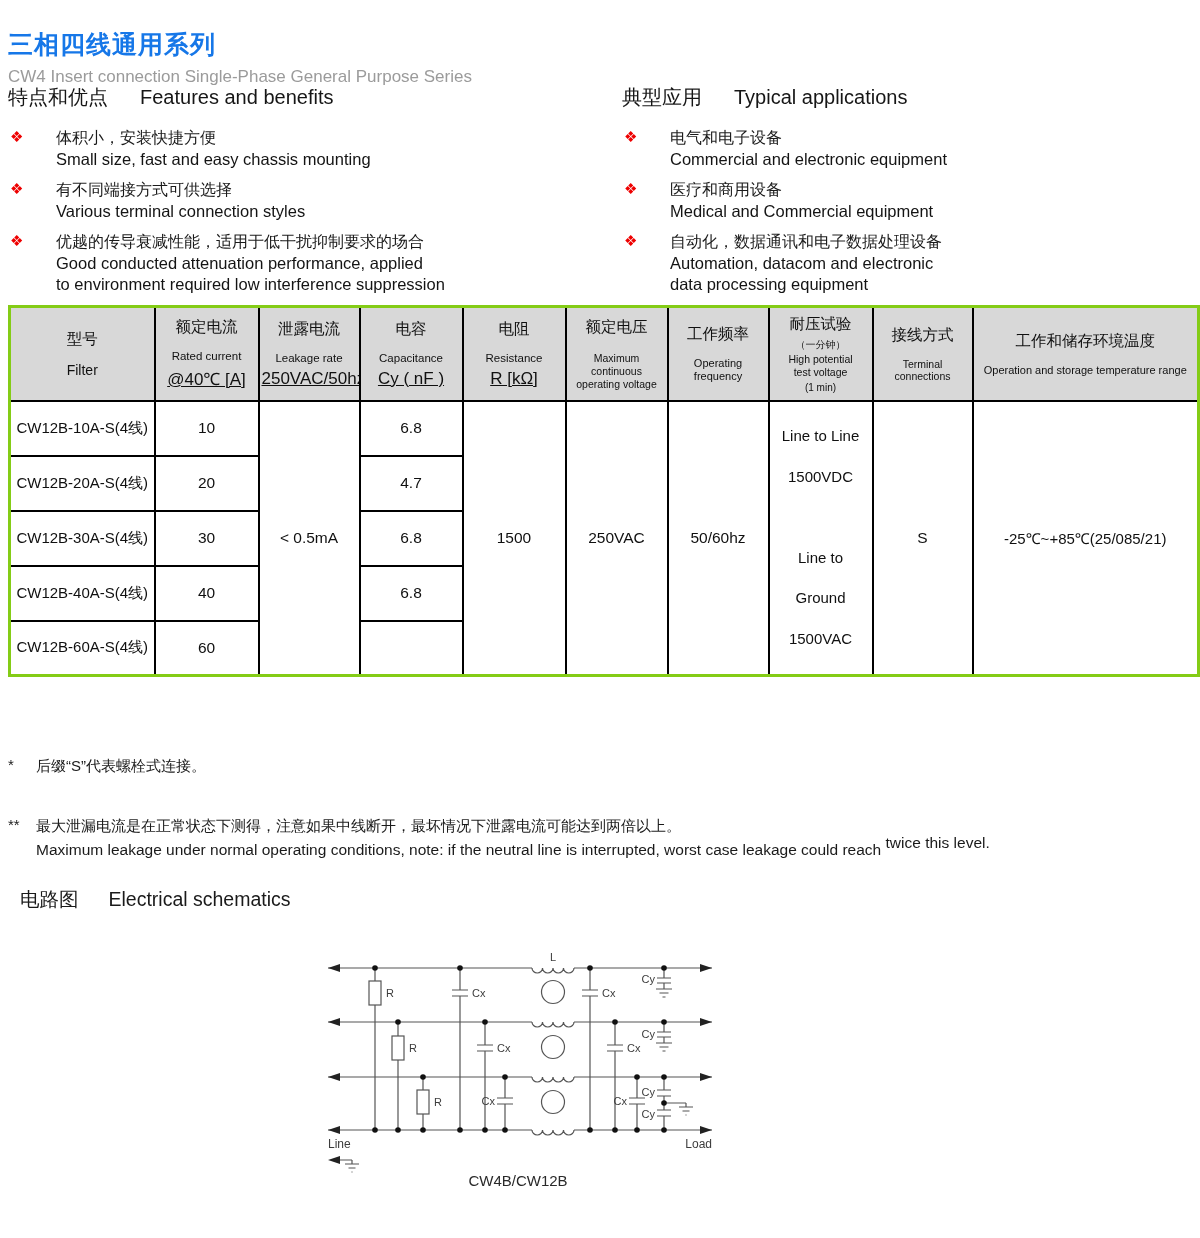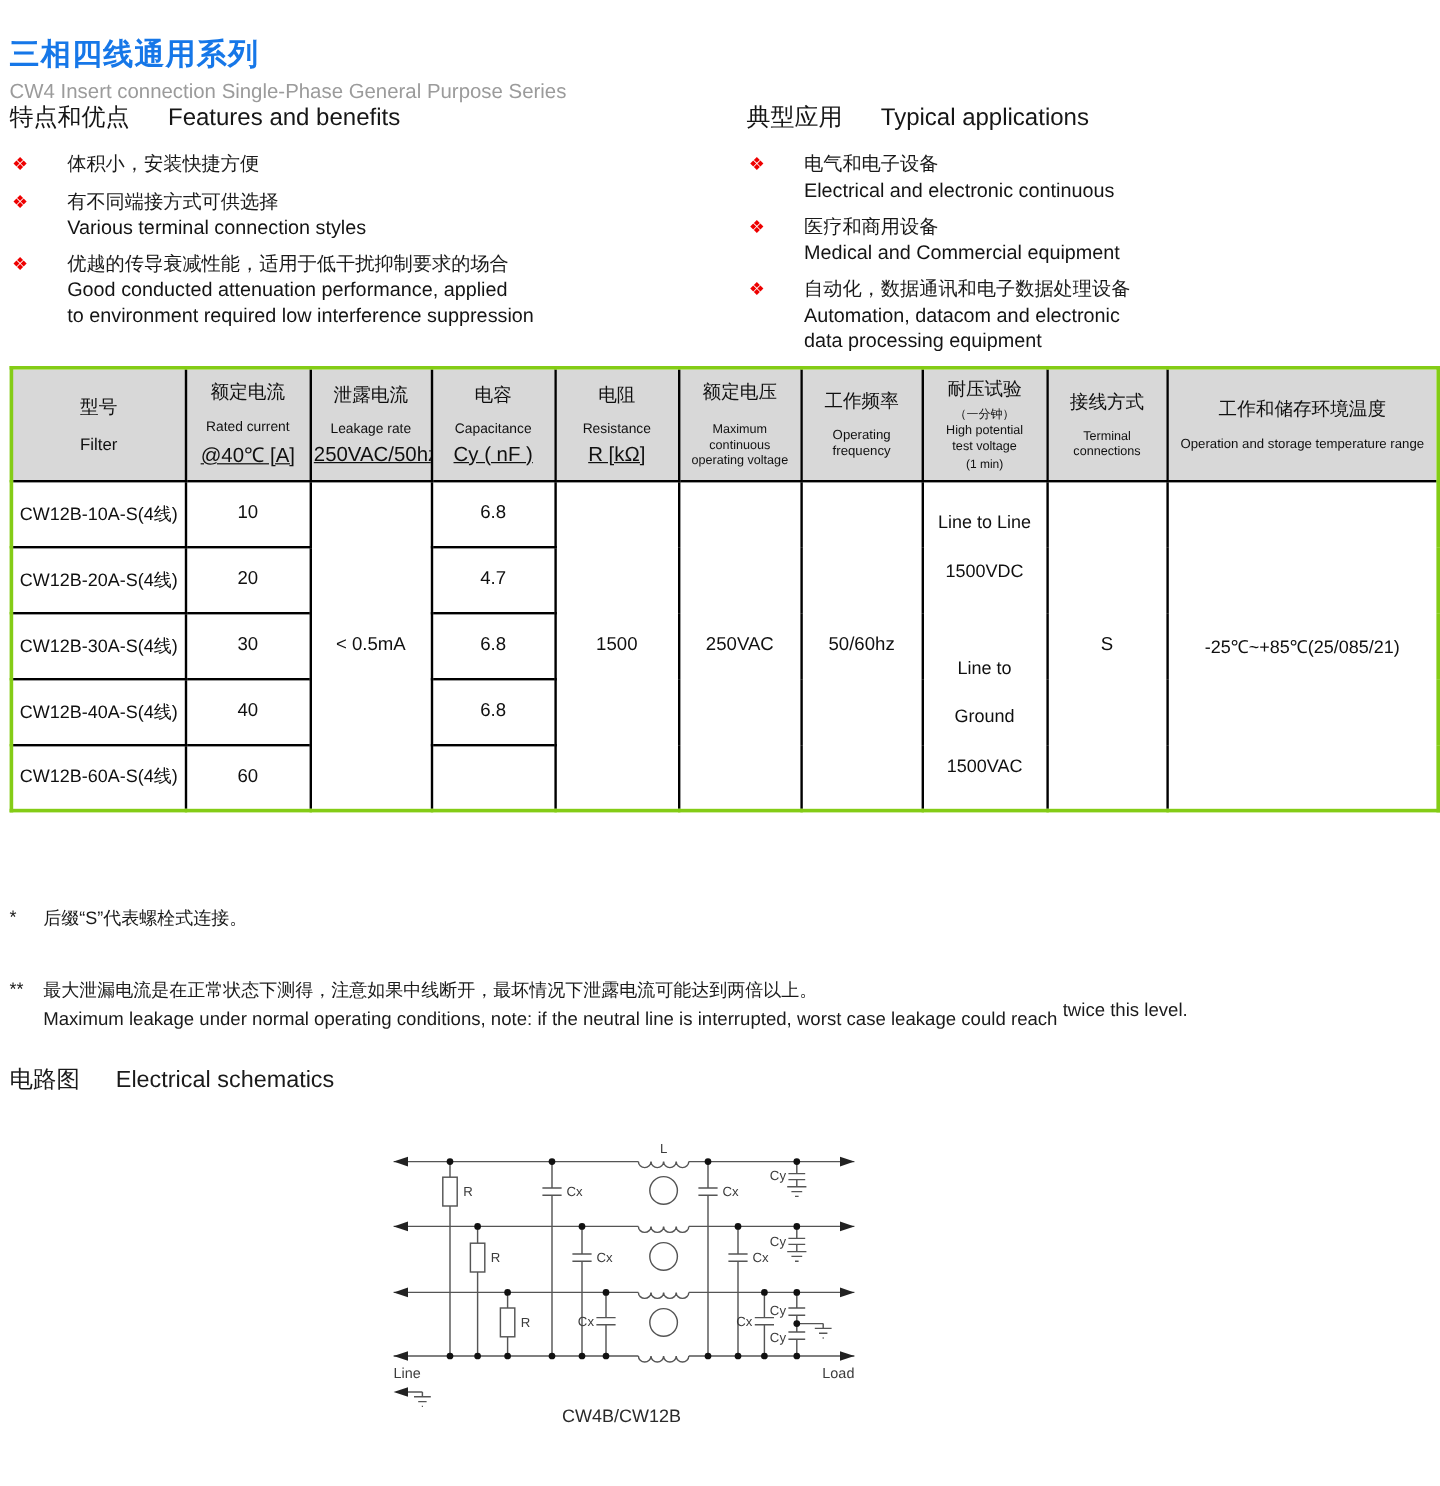--- a/index.html
+++ b/index.html
@@ -64,21 +64,21 @@
   
   .footnotes { position: absolute; left: 8px; top: 718px; width: 1180px; }
   .footnote { position: relative; padding-left: 28px; margin-bottom: 13px; }
   .fn-marker { position: absolute; left: 0; top: 2px; font-size: 15px; }
   .fn-zh { font-size: 15px; line-height: 24px; margin-top: 36px; }
   .fn-en { font-size: 15.5px; line-height: 24px; }
   .raised { position: relative; top: -7px; display: inline-block; }
 
   
   .schematic-head { position: absolute; left: 8px; top: 886px; font-size: 19.5px; }
-  .schematic-head .zh { font-weight: 500; }
+  .schematic-head .zh { font-weight: 500; margin-left: 12px; }
   .schematic-head .en { margin-left: 30px; }
   .circuit-wrap { position: absolute; left: 318px; top: 952px; width: 400px; height: 242px; }
   .circuit-caption { position: absolute; left: 318px; top: 1172px; width: 400px; text-align: center; font-size: 15px; color: #2a2a2a; }
   svg text { font-family: "Liberation Sans", sans-serif; font-size: 11px; fill: #3c3c3c; }
   svg text.lbl-big { font-size: 12px; }
 </style>
 </head>
 <body>
 
 <div class="page">
@@ -89,20 +89,21 @@
   </div>
 
   <div class="features">
     <div class="section-head">
       <span class="zh">特点和优点</span><span class="en">Features and benefits</span>
     </div>
     <ul class="bullets">
       <li>
         <span class="bullet">❖</span>
         <div class="b-zh">体积小，安装快捷方便</div>
+        <div class="b-en">Small size, fast and easy chassis mounting</div>
       </li>
       <li>
         <span class="bullet">❖</span>
         <div class="b-zh">有不同端接方式可供选择</div>
         <div class="b-en">Various terminal connection styles</div>
       </li>
       <li>
         <span class="bullet">❖</span>
         <div class="b-zh">优越的传导衰减性能，适用于低干扰抑制要求的场合</div>
         <div class="b-en ml">Good conducted attenuation performance, applied
@@ -112,21 +113,21 @@
   </div>
 
   <div class="applications">
     <div class="section-head">
       <span class="zh">典型应用</span><span class="en">Typical applications</span>
     </div>
     <ul class="bullets">
       <li>
         <span class="bullet">❖</span>
         <div class="b-zh">电气和电子设备</div>
-        <div class="b-en">Electrical and electronic continuous</div>
+        <div class="b-en">Commercial and electronic equipment</div>
       </li>
       <li>
         <span class="bullet">❖</span>
         <div class="b-zh">医疗和商用设备</div>
         <div class="b-en">Medical and Commercial equipment</div>
       </li>
       <li>
         <span class="bullet">❖</span>
         <div class="b-zh">自动化，数据通讯和电子数据处理设备</div>
         <div class="b-en ml">Automation, datacom and electronic

